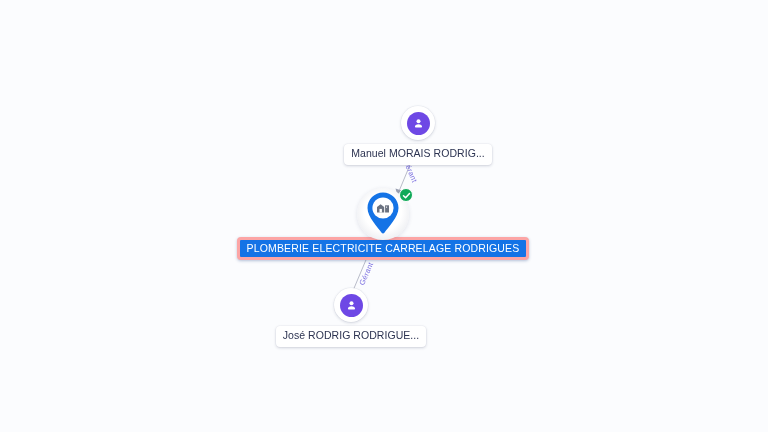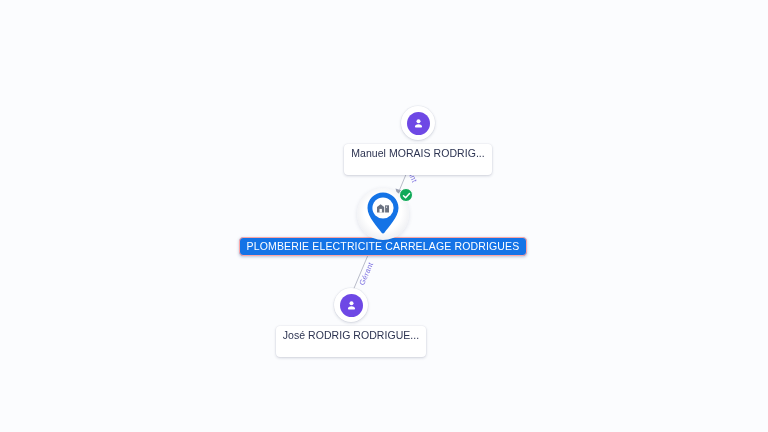--- a/index.html
+++ b/index.html
@@ -59,21 +59,21 @@
     align-items: center;
     justify-content: center;
   }
   .avatar-inner svg { display: block; }
 
   
   .name-chip {
     margin-top: 4px;
     background: #ffffff;
     border-radius: 4px;
-    padding: 3px 7px 16px 7px;
+    padding: 3px 7px 6px 7px;
     font-size: 10.5px;
     line-height: 12px;
     color: #2c3351;
     white-space: nowrap;
     box-shadow: 0 1px 3px rgba(40,50,90,0.20), 0 0 0 0.5px rgba(60,70,110,0.06);
     letter-spacing: 0.05px;
   }
 
   
   #company-node {
@@ -111,21 +111,21 @@
     justify-content: center;
     box-sizing: border-box;
   }
   .pin-badge svg { display: block; }
 
   
   .company-chip {
     margin-top: -3px;
     background: #1473e6;
     color: #ffffff;
-    border: 1px solid #fca5a5;
+    border: 3px solid #fca5a5;
     border-radius: 4px;
     padding: 2px 7px 3px 7px;
     font-size: 10.5px;
     line-height: 12px;
     white-space: nowrap;
     letter-spacing: 0.15px;
     box-shadow: 0 1px 3px rgba(20,60,130,0.30);
   }
 
   

